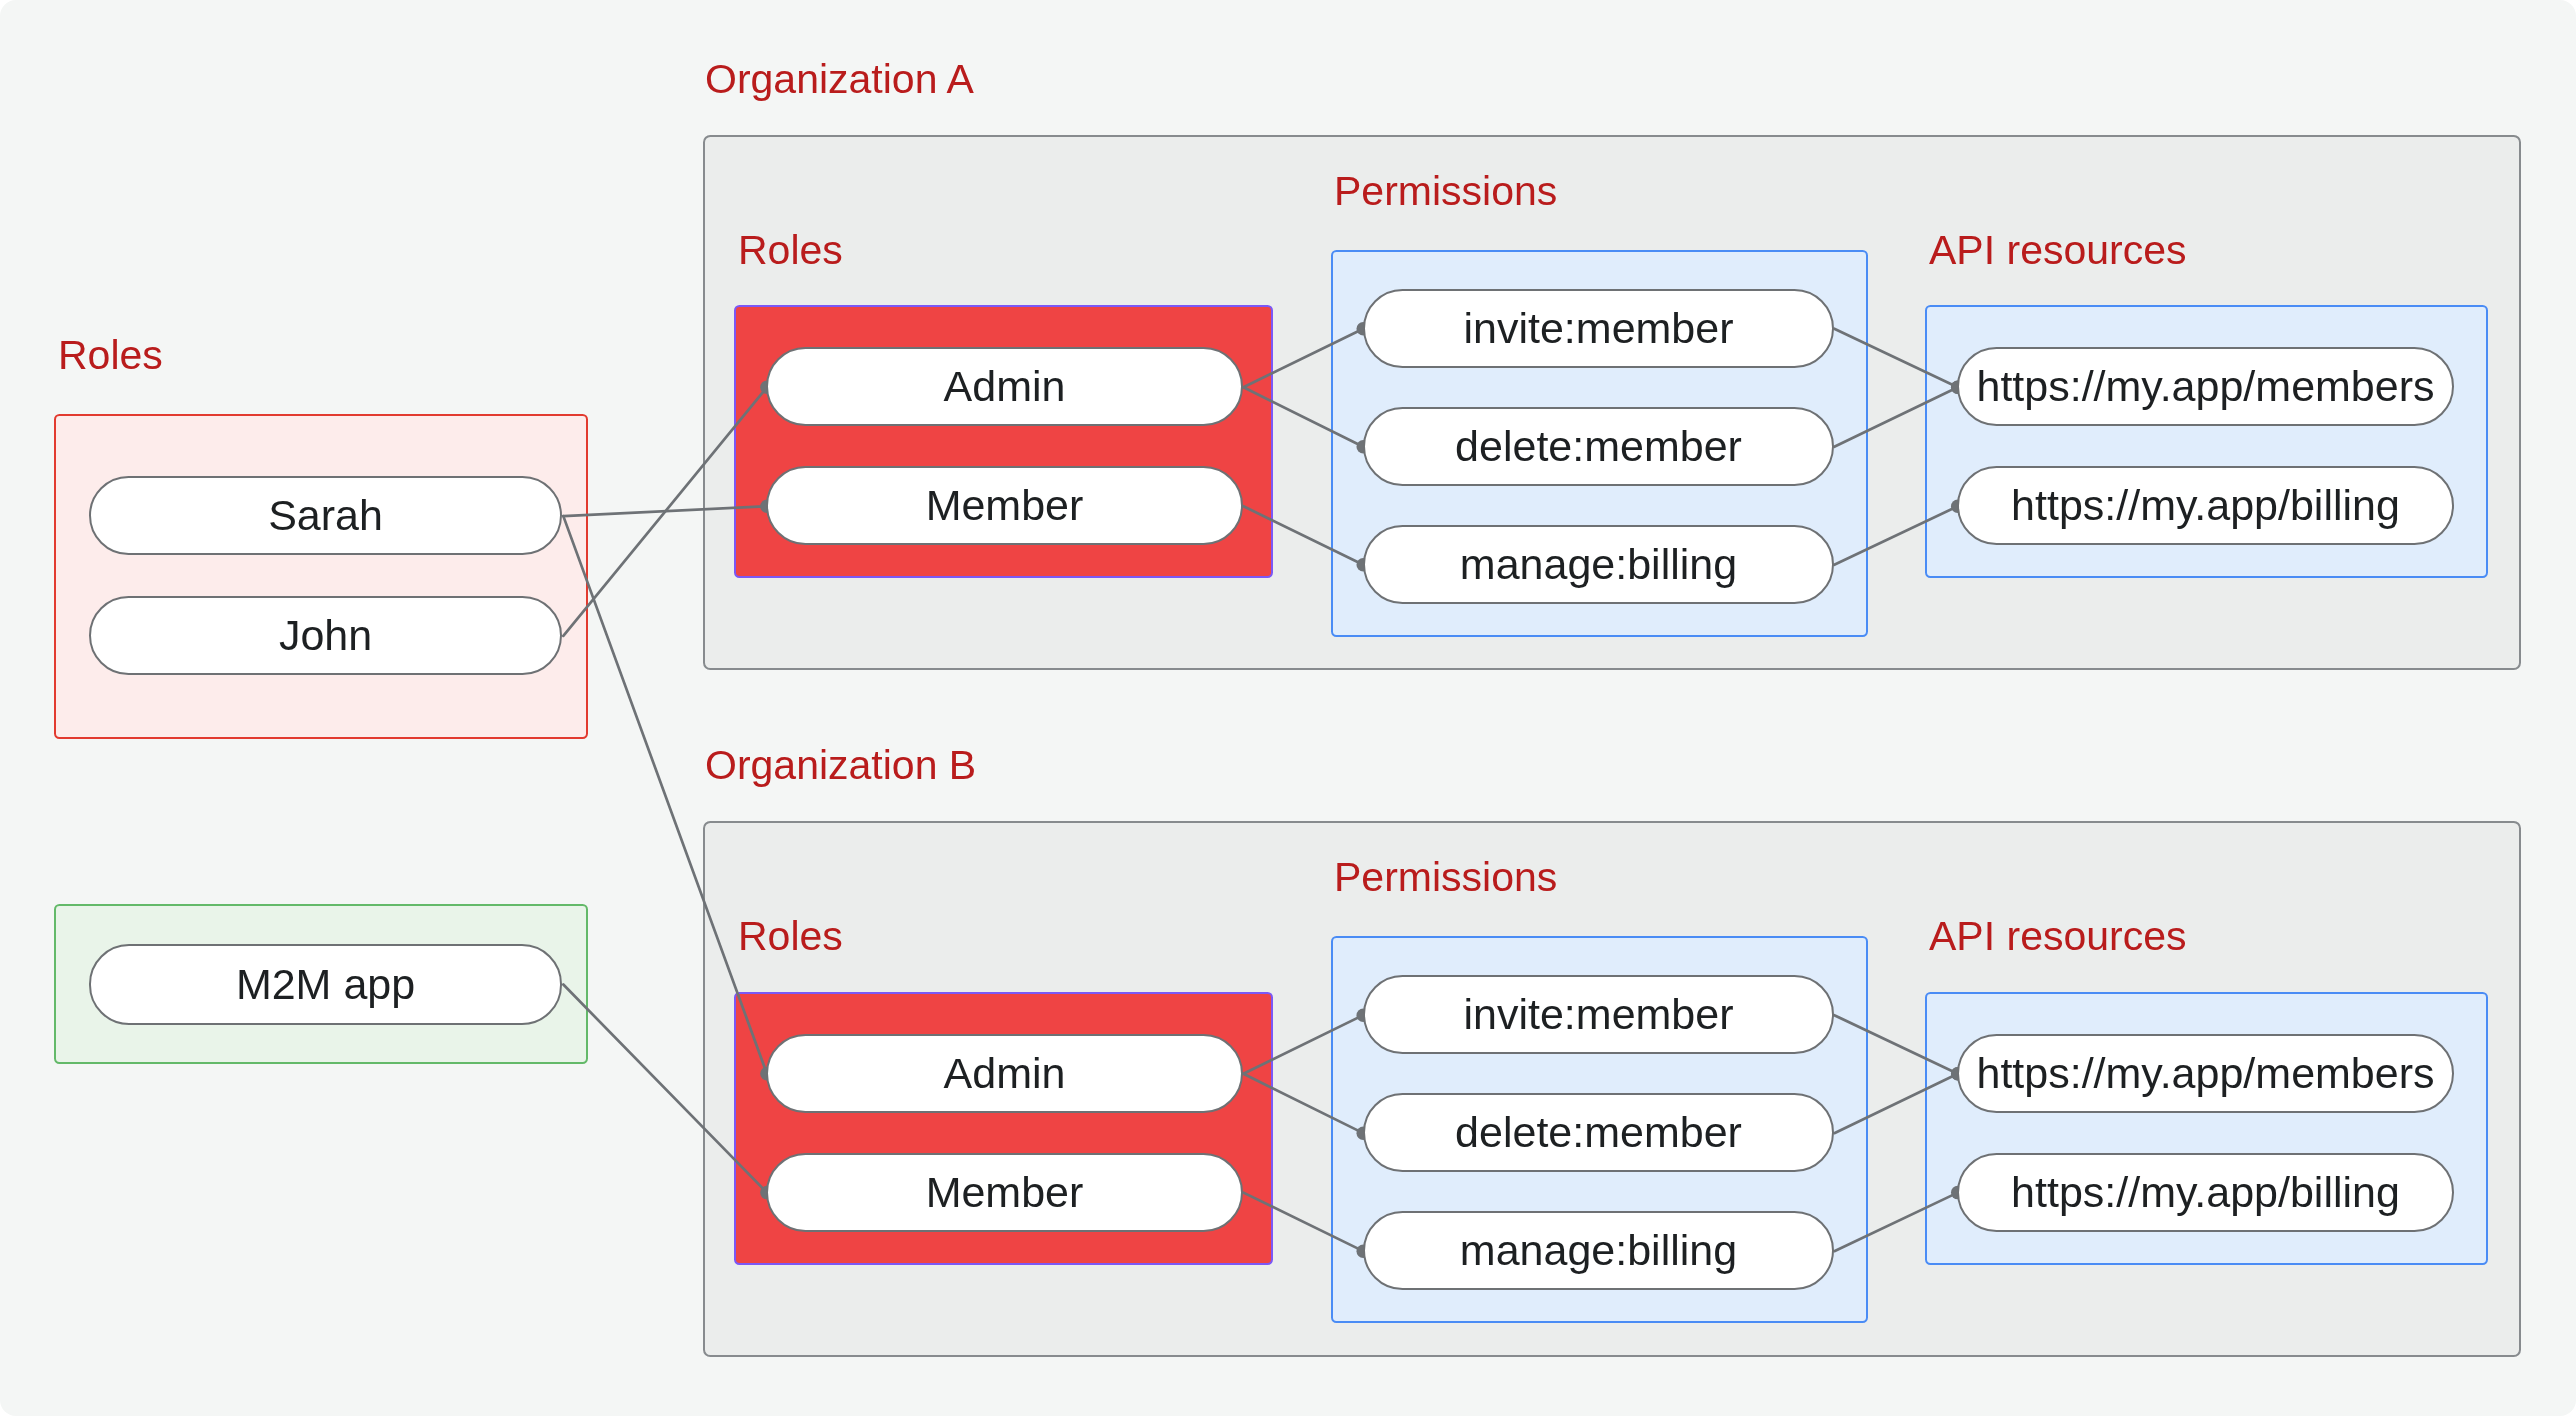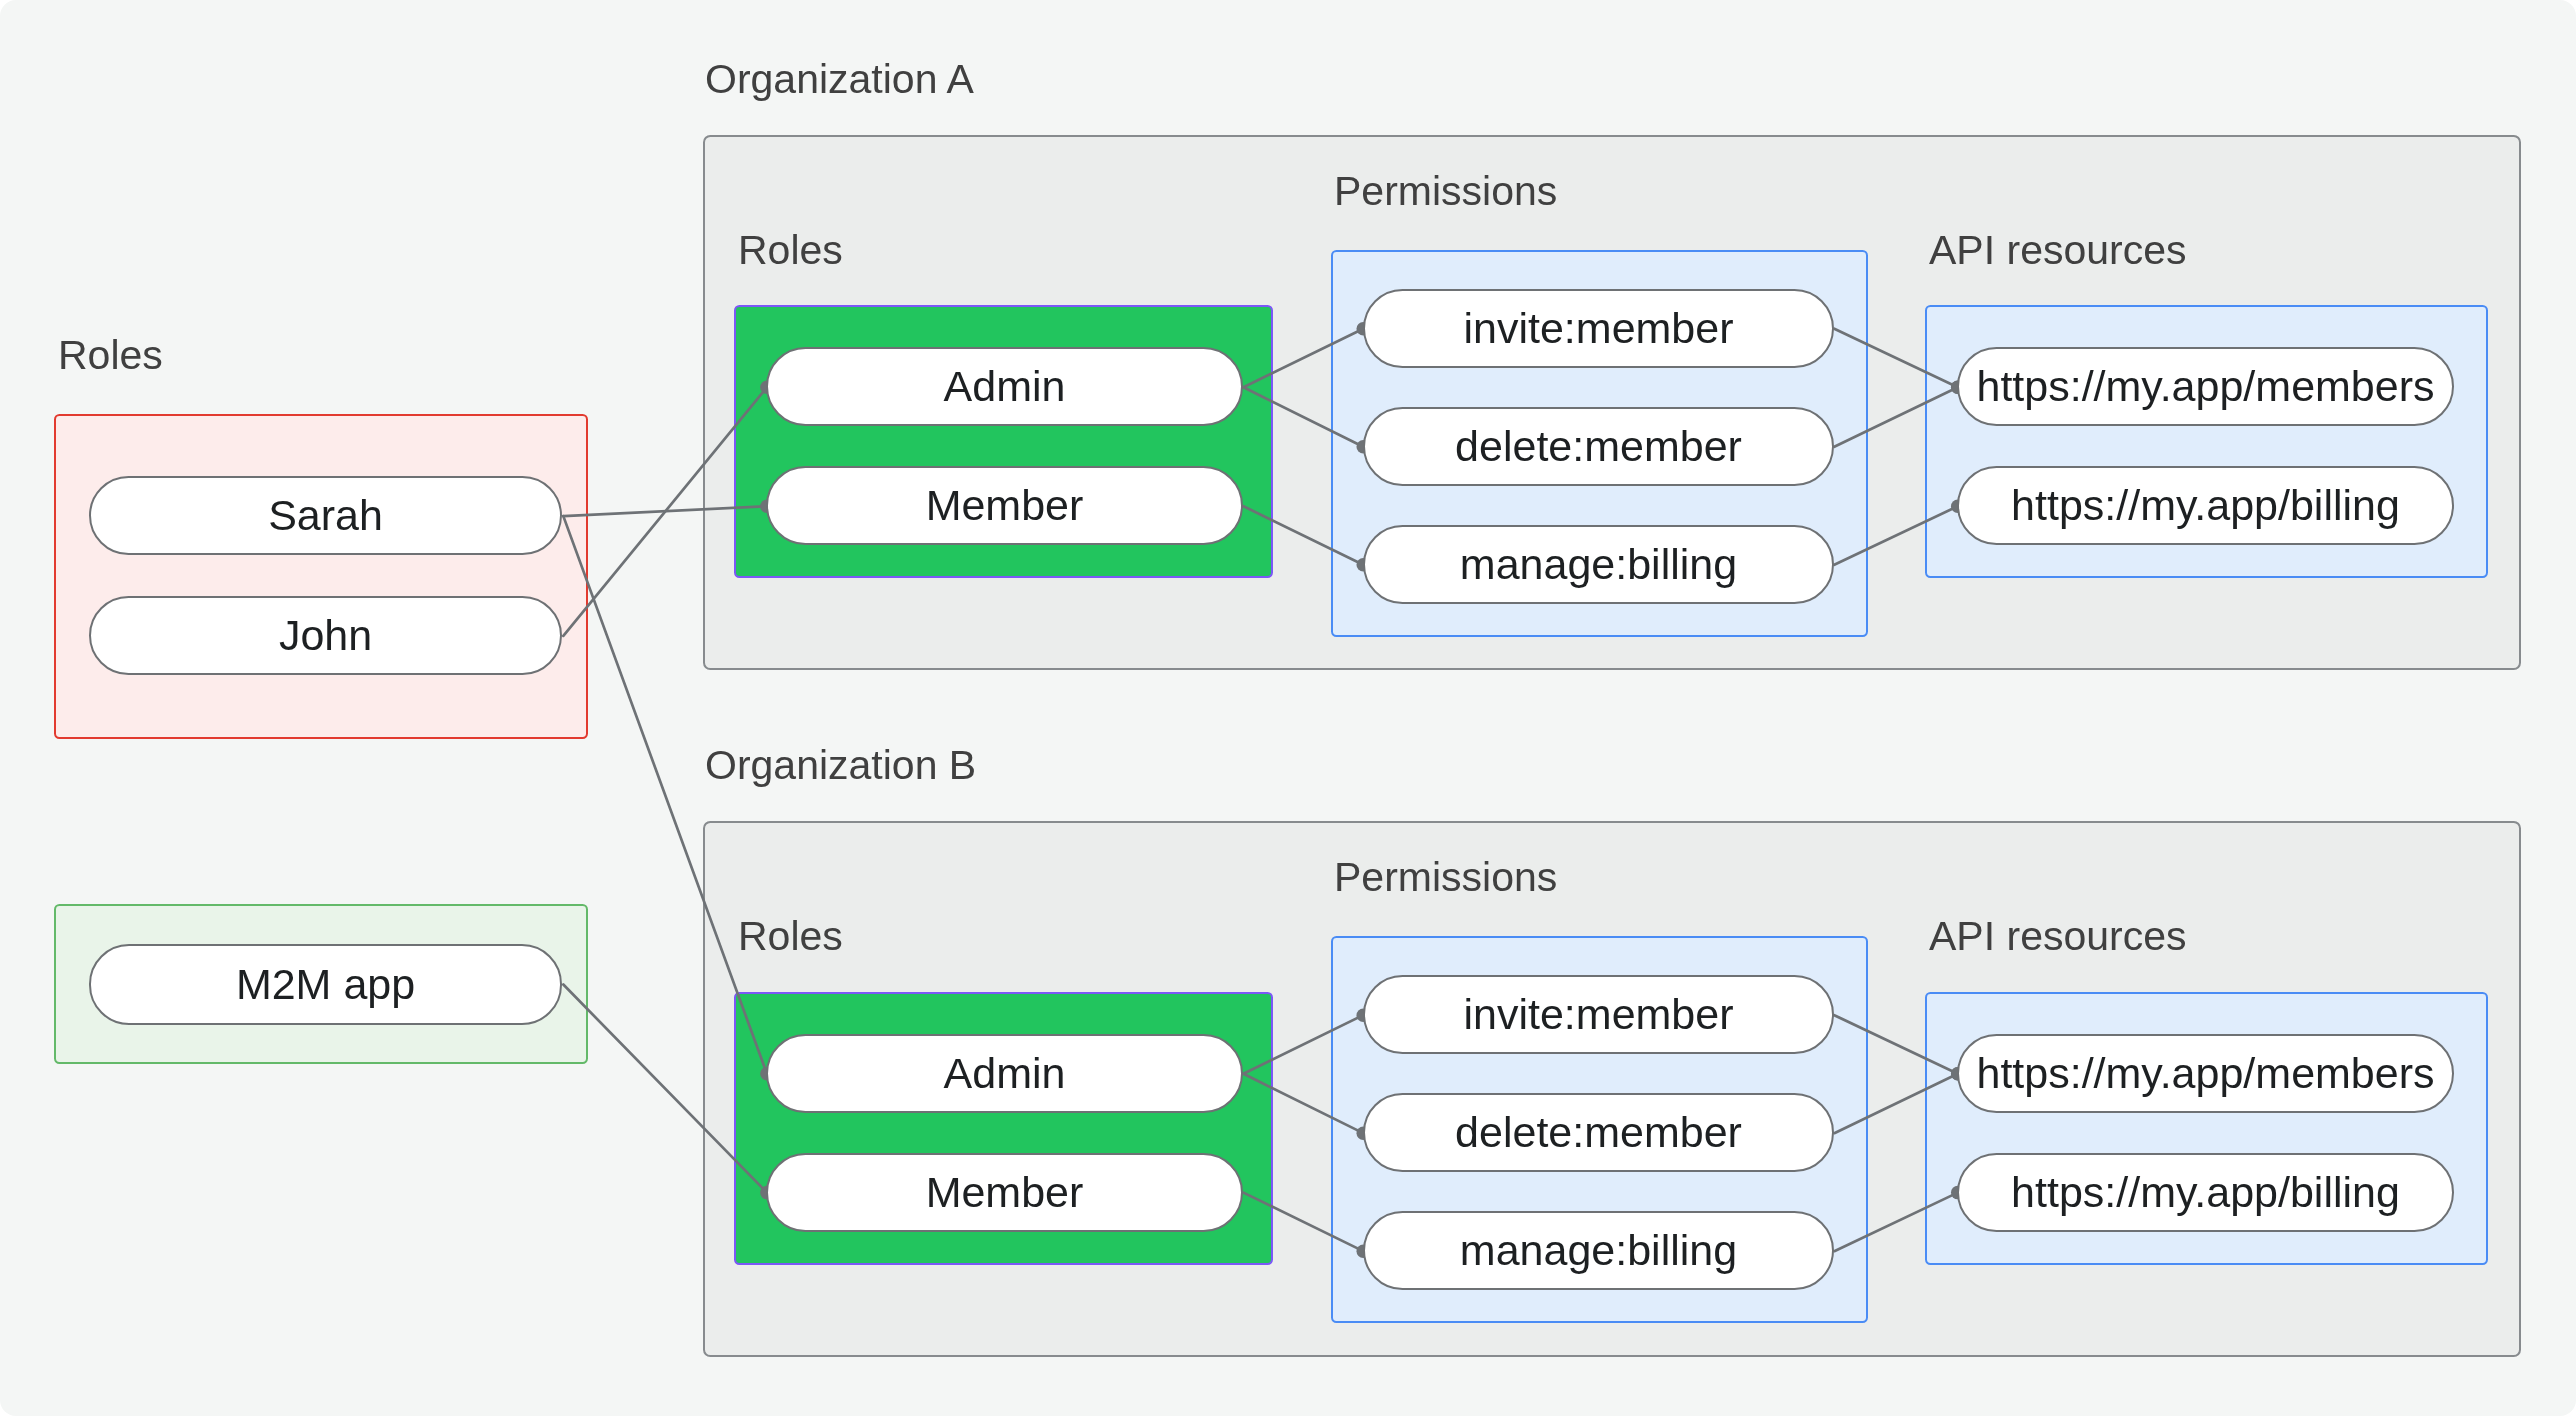--- a/index.html
+++ b/index.html
@@ -30,21 +30,21 @@
     background: #fdeceb;
     border: 2.7px solid #e23a2f;
     border-radius: 5.4px;
   }
   .m2m-box {
     background: #e9f4e9;
     border: 2.7px solid #63b969;
     border-radius: 5.4px;
   }
   .roles-box {
-    background: #22c55e;
+    background: #ef4444;
     border: 2.7px solid #7b58f6;
     border-radius: 5.4px;
   }
   .blue-box {
     background: #e0edfc;
     border: 2.7px solid #4a8cf5;
     border-radius: 5.4px;
   }
   
   .pill {
@@ -59,21 +59,21 @@
     font-size: 43px;
     color: #1d2022;
     white-space: nowrap;
     z-index: 2;
   }
   
   .label {
     position: absolute;
     font-size: 41px;
     font-weight: 500;
-    color: #404040;
+    color: #b91c1c;
     line-height: 1.15;
     white-space: nowrap;
     z-index: 3;
   }
   
   #edge-layer {
     position: absolute;
     left: 0;
     top: 0;
     z-index: 1;

